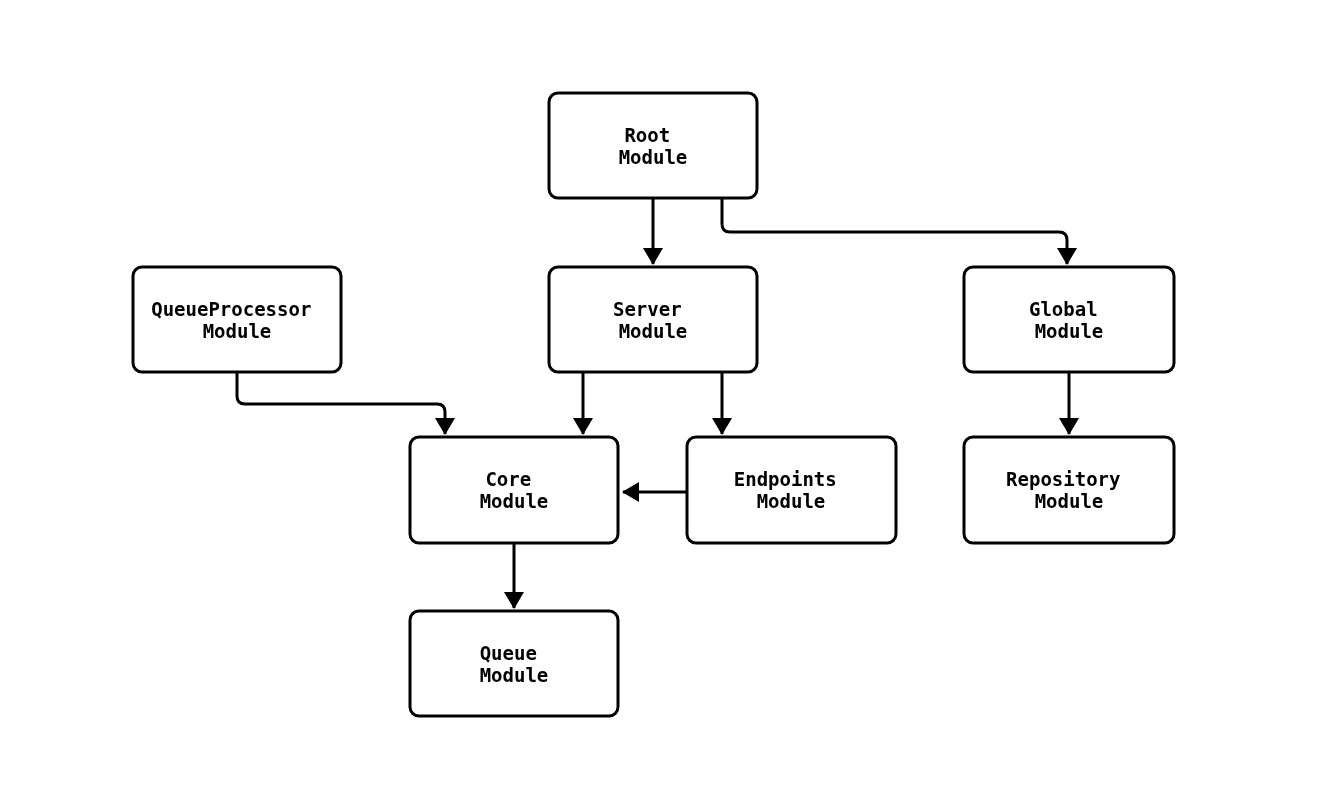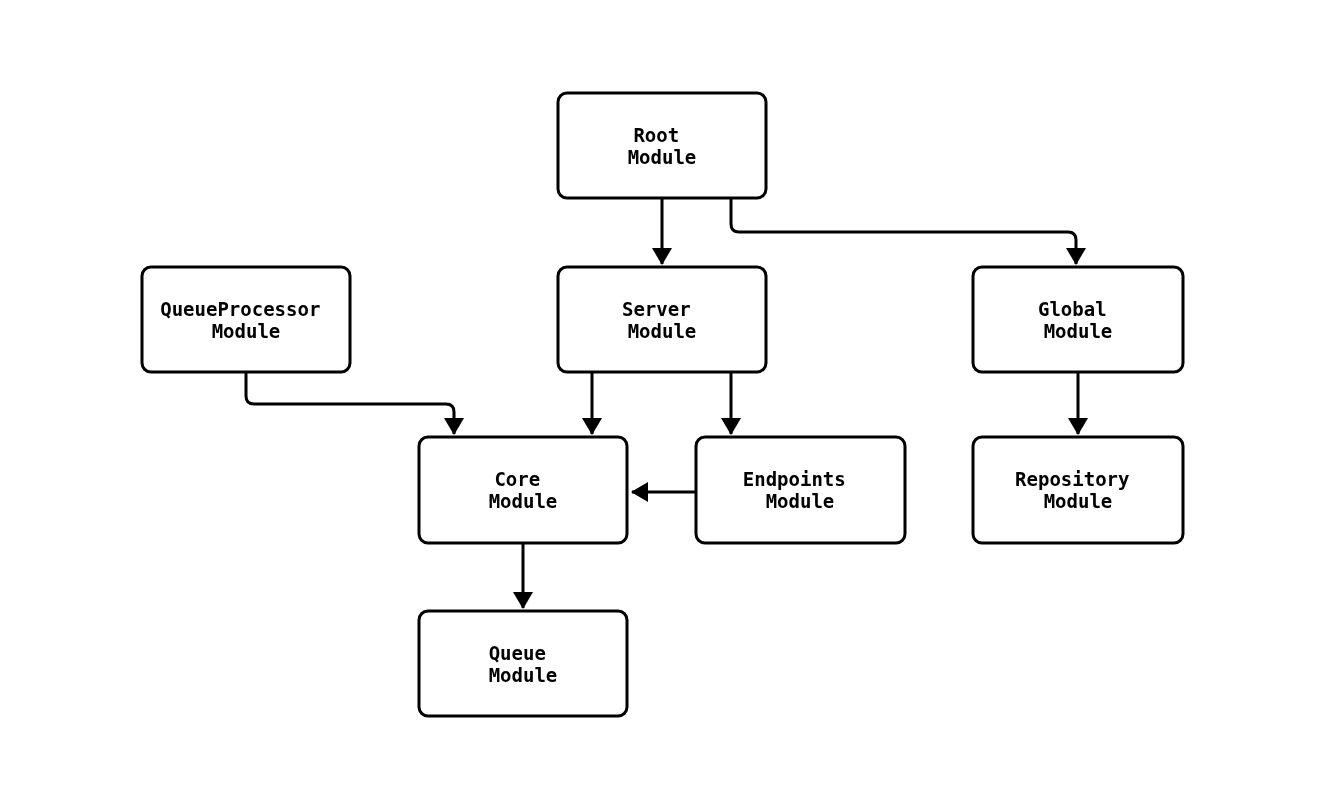--- a/index.html
+++ b/index.html
@@ -12,21 +12,20 @@
     padding: 0;
     background: #ffffff;
     width: 1337px;
     height: 809px;
     overflow: hidden;
   }
   .diagram-wrap {
     width: 1175px;
     height: 809px;
     background: var(--fill);
-    margin-left: 9px;
   }
   svg {
     display: block;
   }
   .edge {
     fill: none;
     stroke: var(--stroke);
     stroke-width: 3;
     stroke-linecap: butt;
   }

